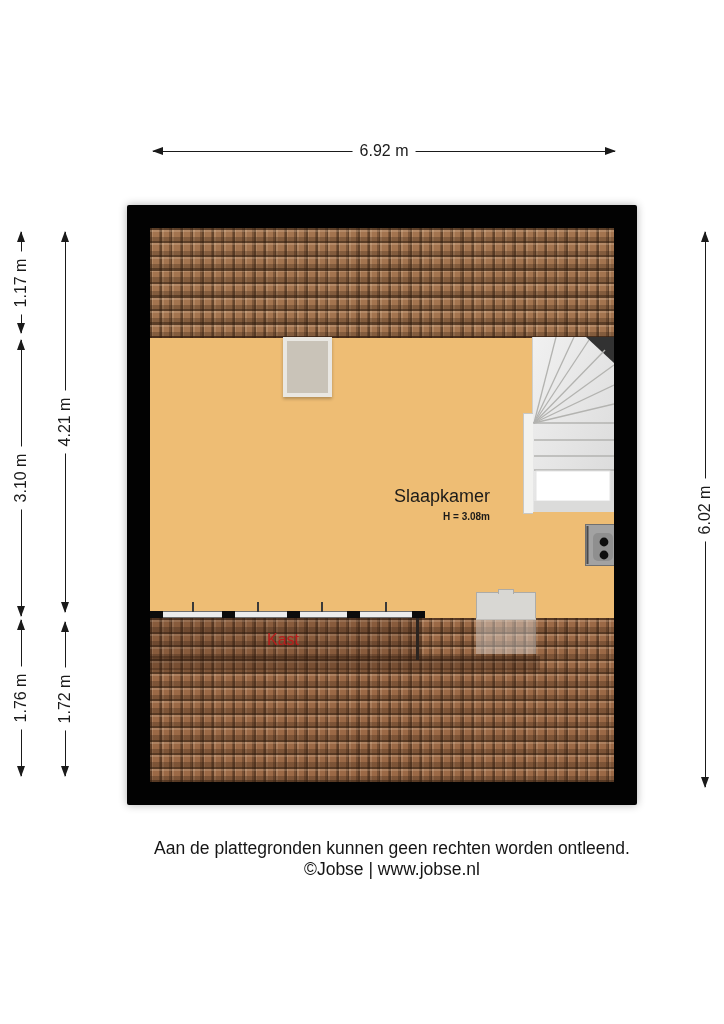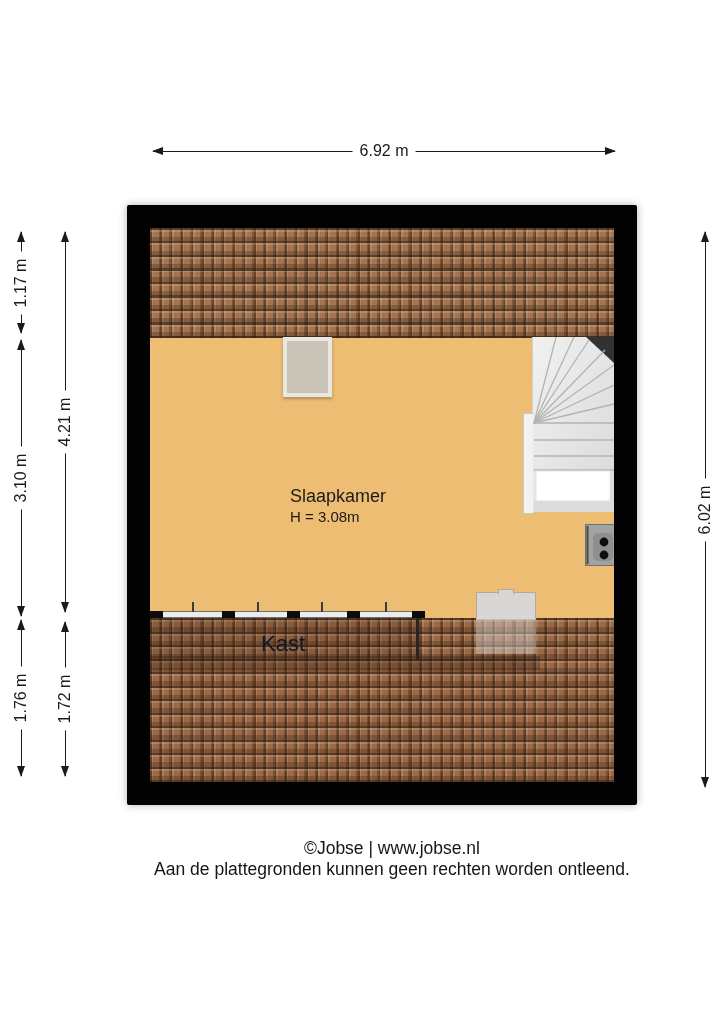--- a/index.html
+++ b/index.html
@@ -62,24 +62,24 @@
   .commode-notch{position:absolute;left:21px;top:-4px;width:14px;height:4px;background:#d8d7d3;border:1px solid #adaba6;border-bottom:none;}
   .commode-ghost{left:326px;top:390px;width:60px;height:36px;background:rgba(218,216,212,0.45);}
 
   .railing{left:0;top:383px;width:275px;height:7px;background:#ececec;
            border-top:1px solid #6e6e6e;border-bottom:1px solid #6e6e6e;box-sizing:border-box;}
   .rail-post{position:absolute;top:-1px;width:13px;height:7px;background:#0c0c0c;}
   .rail-tick{position:absolute;top:-10px;width:2px;height:10px;background:#3a3a3a;}
 
   .boiler{left:435px;top:296px;width:30px;height:42px;}
 
-  .room-label{left:140px;top:257px;width:200px;text-align:left;color:#1c1b19;}
+  .room-label{left:140px;top:257px;width:200px;text-align:right;color:#1c1b19;}
   .room-name{font-size:18px;line-height:22px;}
-  .room-height{font-size:15px;line-height:20px;}
-  .kast-label{left:103px;top:403px;width:60px;text-align:center;font-size:22px;color:#0f172a;}
+  .room-height{font-size:10px;line-height:20px;font-weight:bold;}
+  .kast-label{left:103px;top:403px;width:60px;text-align:center;font-size:16px;color:#b91c1c;}
 
   .footer{left:60px;top:838px;width:664px;text-align:center;font-size:17.5px;line-height:21px;color:#151515;}
 </style>
 </head>
 <body>
 
 <div class="dim dim-h" style="left:153px;top:151px;width:462px;">
   <div class="dim-line-h"></div>
   <div class="arr left"></div>
   <div class="arr right"></div>
@@ -190,15 +190,15 @@
   </div>
 
   <div class="abs room-label">
     <div class="room-name">Slaapkamer</div>
     <div class="room-height">H = 3.08m</div>
   </div>
   <div class="abs kast-label">Kast</div>
 </div>
 
 <div class="abs footer">
+  <div>Aan de plattegronden kunnen geen rechten worden ontleend.</div>
   <div>©Jobse | www.jobse.nl</div>
-  <div>Aan de plattegronden kunnen geen rechten worden ontleend.</div>
 </div>
 
 </body></html>

